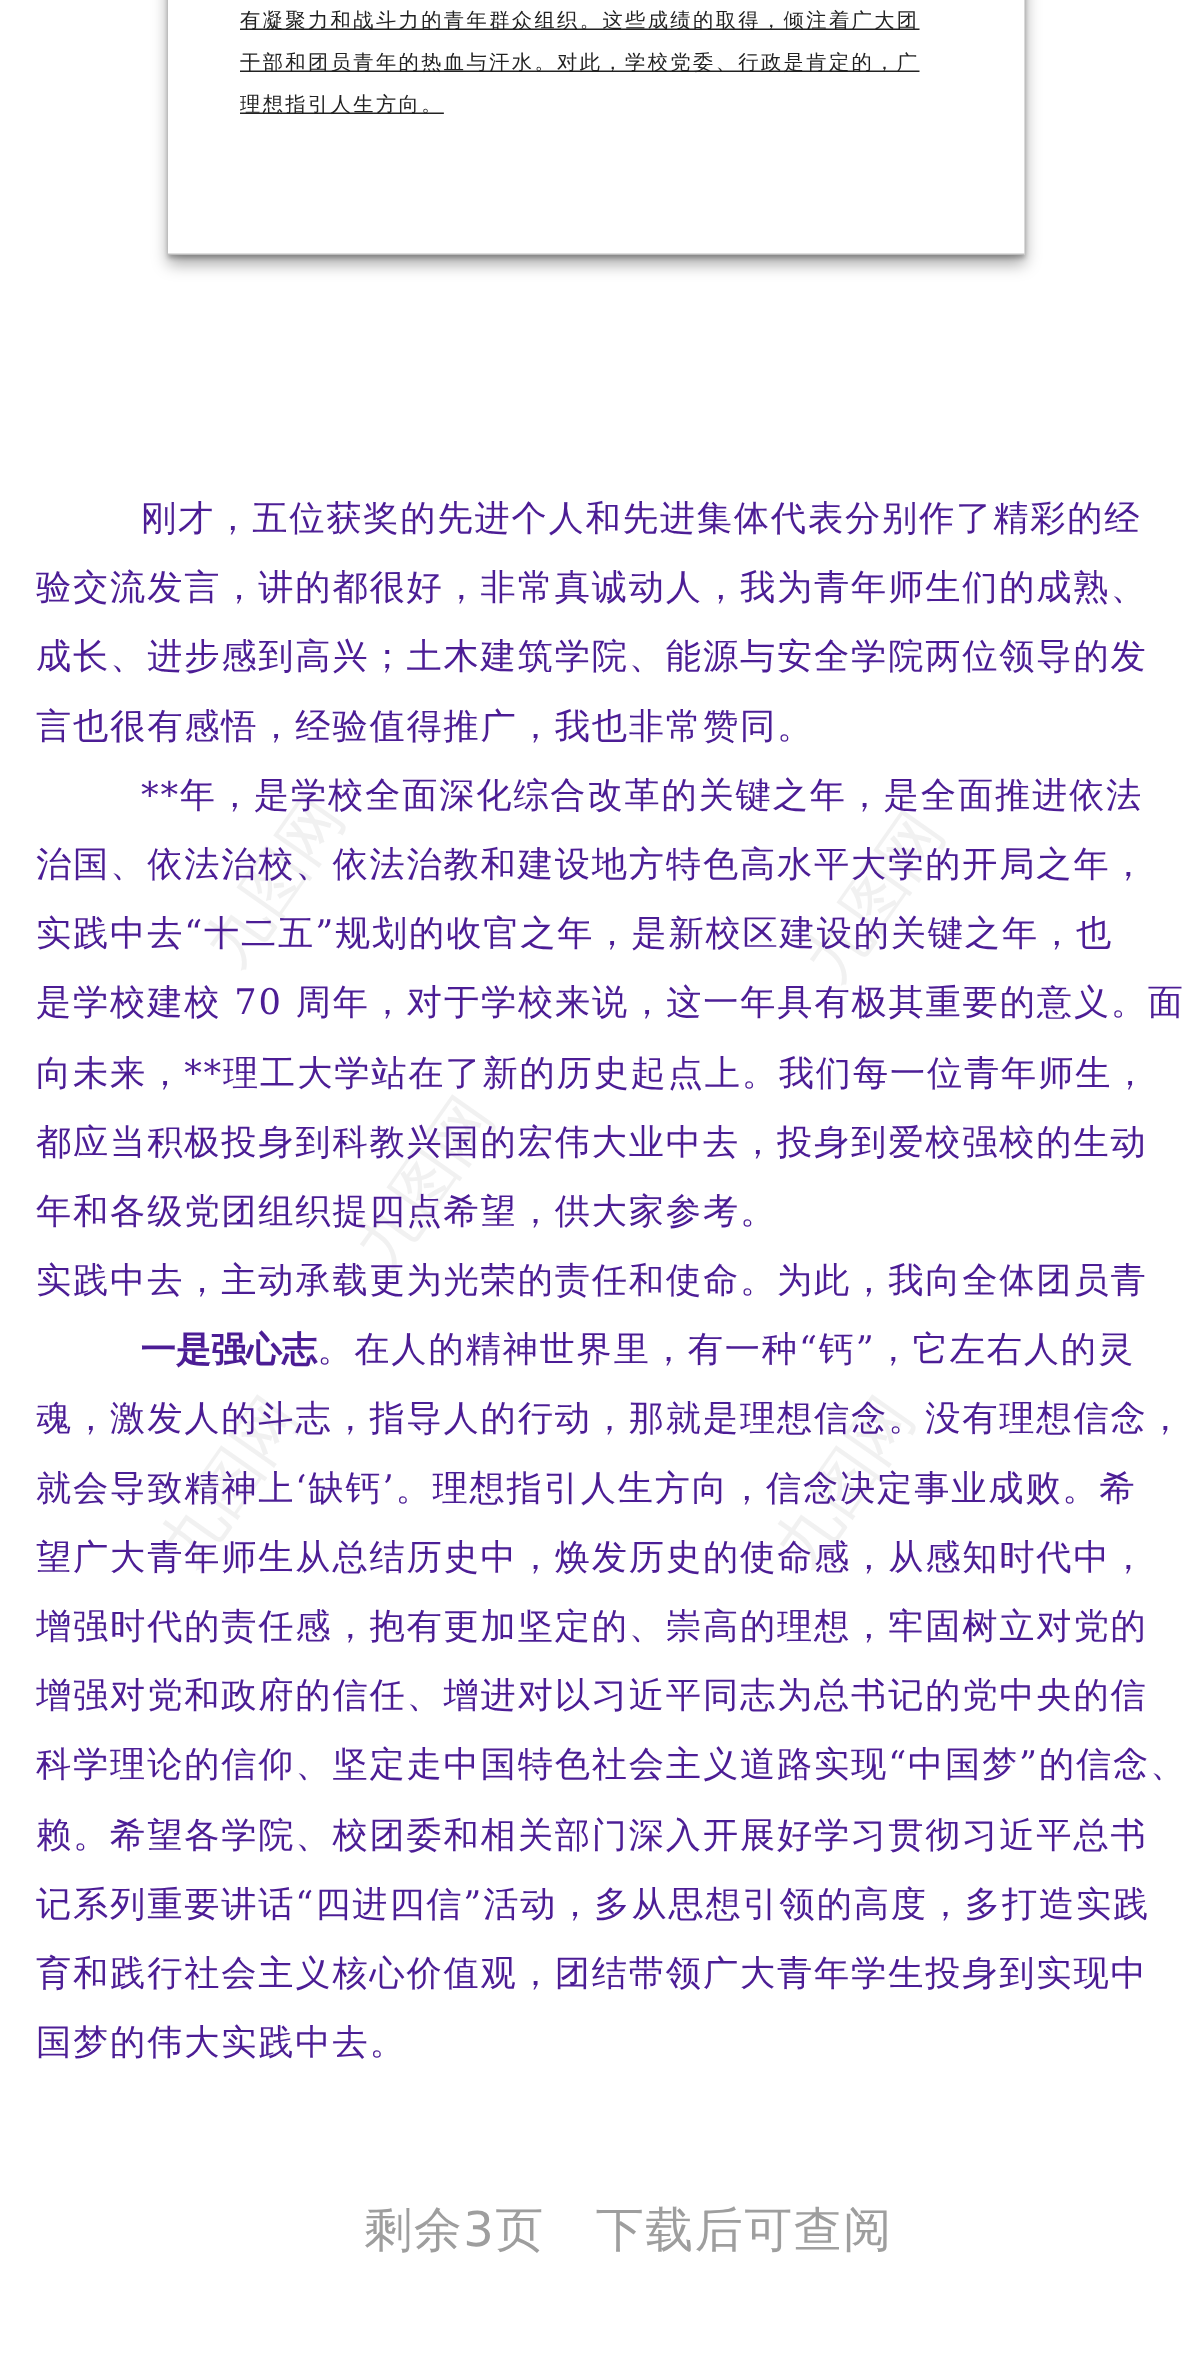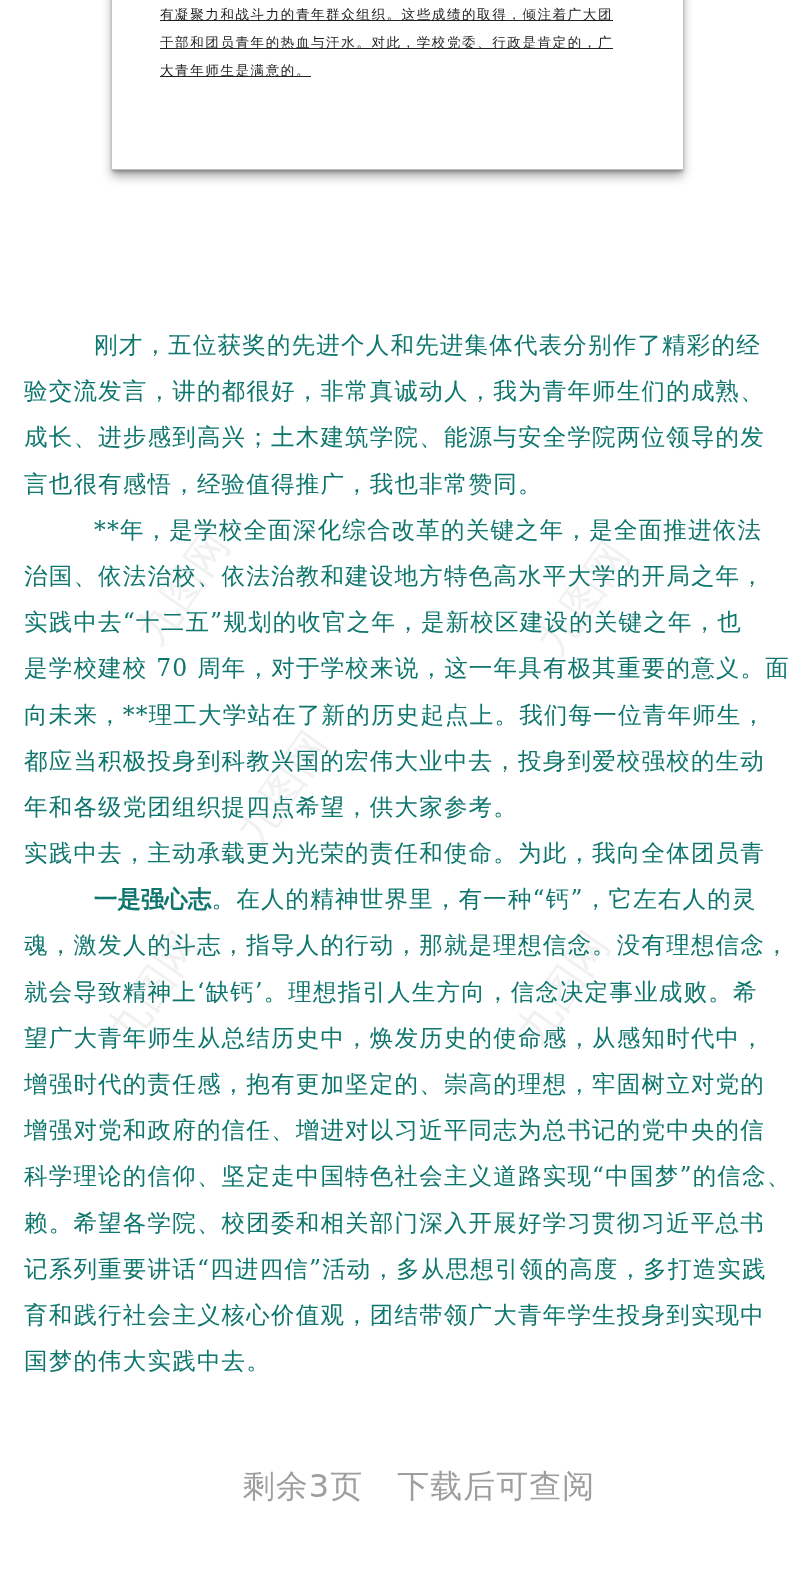--- a/index.html
+++ b/index.html
@@ -6,39 +6,39 @@
   body { width: 800px; height: 1572px; position: relative; overflow: hidden;
          font-family: "DejaVu Serif", "Liberation Serif", serif; color: #1a1a1a; }
   .card { position: absolute; left: 112px; top: -20px; width: 571px; height: 189px;
           background: #ffffff; box-shadow: 0 6px 10px rgba(0,0,0,0.35), 0 2px 3px rgba(0,0,0,0.25);
           border-bottom: 1px solid #bdbdbd; }
   .card-lines { position: absolute; left: 48px; top: 20px; }
   .card-line { font-size: 13.5px; line-height: 28px; height: 28px; white-space: nowrap;
                letter-spacing: 1.6px; color: #222; text-decoration: underline; }
   .body-text { position: absolute; left: 24px; top: 322px; width: 770px; }
   .line { font-size: 23.5px; line-height: 46.2px; height: 46.2px; white-space: nowrap;
-          letter-spacing: 1.2px; color: #0f766e; }
+          letter-spacing: 1.2px; color: #4c1d95; }
   .indent { padding-left: 70px; }
   .bold { font-family: "DejaVu Sans", "Liberation Sans", sans-serif; font-weight: bold; letter-spacing: 0px; }
   .footer { position: absolute; left: 0; top: 1465px; width: 800px; text-align: center;
             font-family: "DejaVu Sans", "Liberation Sans", sans-serif; font-size: 32px;
             color: #9e9e9e; letter-spacing: 1px; margin-left: 19px; }
   .footer .gap { display: inline-block; width: 34px; }
   .watermark { position: absolute; font-family: "DejaVu Sans", "Liberation Sans", sans-serif;
                font-size: 42px; color: rgba(180,180,180,0.18); transform: rotate(-55deg);
                pointer-events: none; white-space: nowrap; }
 </style>
 </head>
 <body>
 
 <div class="card">
   <div class="card-lines">
     <div class="card-line">有凝聚力和战斗力的青年群众组织。这些成绩的取得，倾注着广大团</div>
     <div class="card-line">干部和团员青年的热血与汗水。对此，学校党委、行政是肯定的，广</div>
-    <div class="card-line">大青年师生是满意的。</div>
+    <div class="card-line">理想指引人生方向。</div>
   </div>
 </div>
 
 <div class="watermark" style="left:120px; top:560px;">九图网</div>
 <div class="watermark" style="left:520px; top:570px;">九图网</div>
 <div class="watermark" style="left:220px; top:760px;">九图网</div>
 <div class="watermark" style="left:90px; top:960px;">九图网</div>
 <div class="watermark" style="left:500px; top:960px;">九图网</div>
 
 <div class="body-text">

